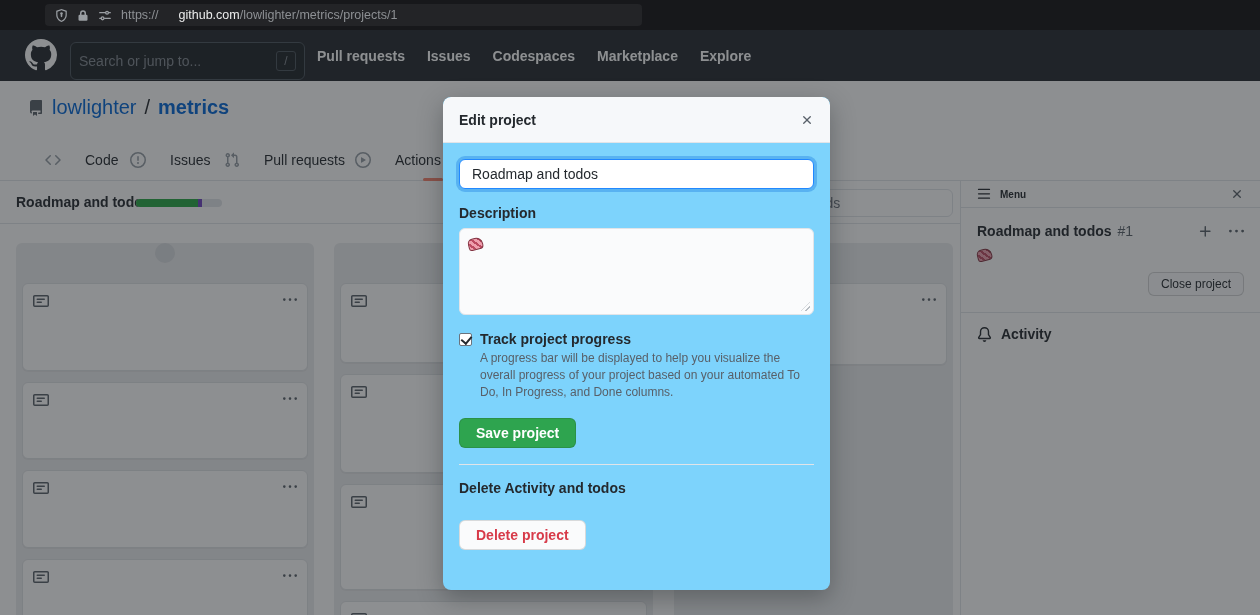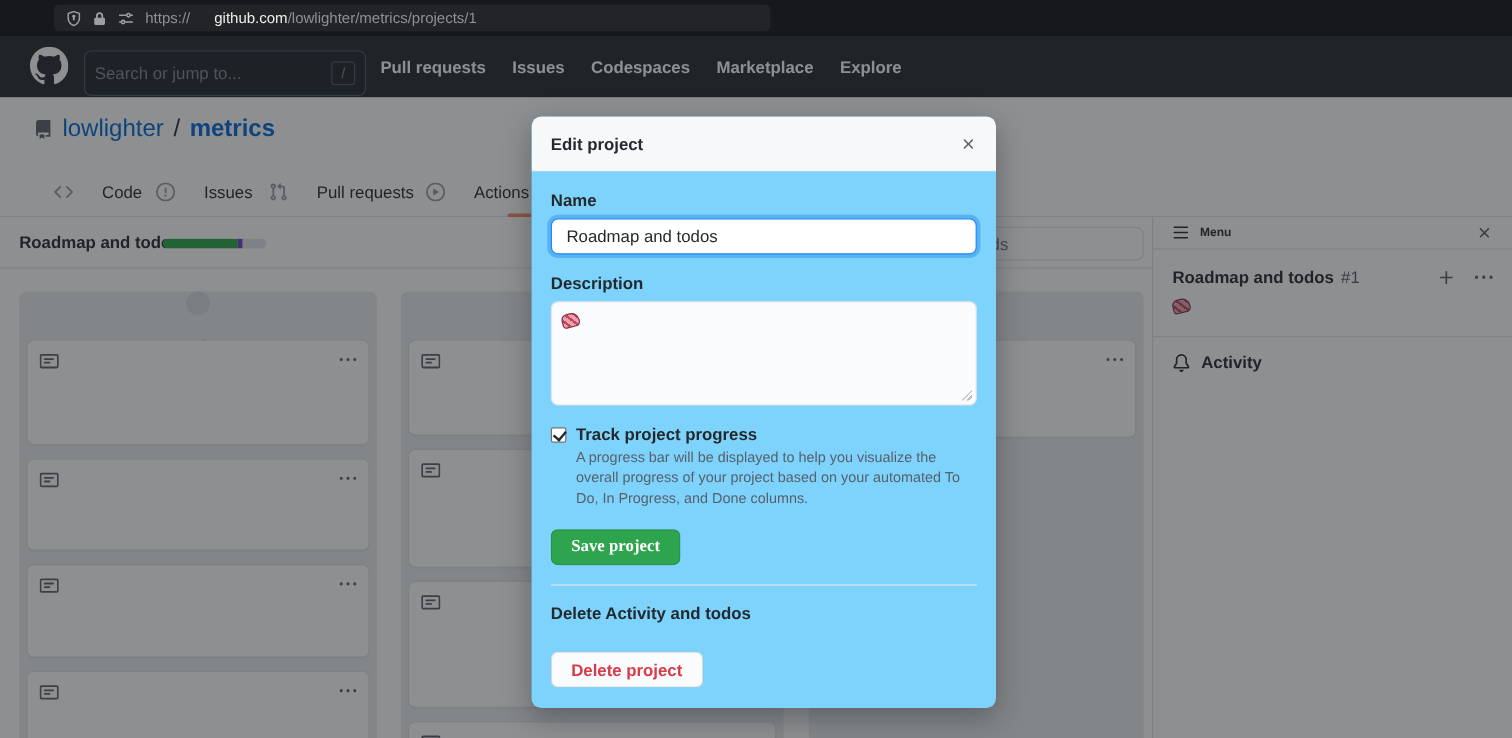--- a/index.html
+++ b/index.html
@@ -130,21 +130,21 @@
     width:13px; height:13px; border:1px solid #6a737d; border-radius:2px; background:#fff;
     position:relative; cursor:pointer; flex:0 0 auto;
   }
   .checkbox::after {
     content:""; position:absolute; left:2.5px; top:0.5px; width:5px; height:8px;
     border:solid #24292e; border-width:0 2px 2px 0; transform:rotate(40deg);
   }
   .check-label { font-weight:bold; font-size:14px; }
   .check-help { font-size:12px; color:#586069; margin:3px 0 0 21px; line-height:1.42; }
   .btn-save {
-    margin-top:17px; font-family:Liberation Serif, serif; font-size:14px; font-weight:bold; color:#fff;
+    margin-top:17px; font-family:Liberation Sans, sans-serif; font-size:14px; font-weight:bold; color:#fff;
     border:1px solid rgba(27,31,35,0.15); border-radius:6px; padding:6px 16px; cursor:pointer;
   }
   .modal hr { border:none; border-top:1px solid #e1e4e8; margin:16px 0 15px; }
   .delete-head { font-weight:bold; font-size:14px; margin-bottom:8px; }
   .delete-body { font-size:14px; color:#24292e; line-height:1.55; max-width:355px; }
   .btn-delete {
     margin-top:16px; font-family:inherit; font-size:14px; font-weight:bold;
     background:#fafbfc; border:1px solid rgba(27,31,35,0.15); border-radius:6px;
     padding:6px 16px; cursor:pointer;
   }
@@ -393,20 +393,23 @@
             </span>
           <span class="sb-ic">
               <svg width="15" height="15" viewBox="0 0 16 16" fill="currentColor">
                 <path d="M8 9a1.5 1.5 0 100-3 1.5 1.5 0 000 3zM1.5 9a1.5 1.5 0 100-3 1.5 1.5 0 000 3zm13 0a1.5 1.5 0 100-3 1.5 1.5 0 000 3z"></path>
               </svg>
             </span>
         </div>
         <div class="sb-emoji-row">
           <span class="steak" title="🥩"></span>
         </div>
+        <div class="sb-close-row">
+          <button class="btn-close-project">Close project</button>
+        </div>
       </div>
       <div class="sb-activity">
         <span>
             <svg width="15" height="15" viewBox="0 0 16 16" fill="#24292e">
               <path d="M8 16a2 2 0 001.985-1.75c.017-.137-.097-.25-.235-.25h-3.5c-.138 0-.252.113-.235.25A2 2 0 008 16zM3 5a5 5 0 0110 0v2.947c0 .05.015.098.042.139l1.703 2.555A1.518 1.518 0 0113.482 13H2.518a1.518 1.518 0 01-1.263-2.36l1.703-2.554A.25.25 0 003 7.947V5zm5-3.5A3.5 3.5 0 004.5 5v2.947c0 .346-.102.683-.294.97l-1.703 2.556a.017.017 0 00-.003.01l.001.006.004.006.006.004.007.001h10.964l.007-.001.006-.004.004-.006.001-.007a.017.017 0 00-.003-.01l-1.703-2.554a1.75 1.75 0 01-.294-.97V5A3.5 3.5 0 008 1.5z"></path>
             </svg>
           </span>
         <span class="lbl">Activity</span>
       </div>
     </aside>
@@ -417,21 +420,20 @@
   <div class="modal">
     <div class="modal-head">
       <span class="modal-title">Edit project</span>
       <span class="modal-x">
           <svg width="14" height="14" viewBox="0 0 16 16" fill="currentColor">
             <path d="M3.72 3.72a.75.75 0 011.06 0L8 6.94l3.22-3.22a.75.75 0 111.06 1.06L9.06 8l3.22 3.22a.75.75 0 11-1.06 1.06L8 9.06l-3.22 3.22a.75.75 0 01-1.06-1.06L6.94 8 3.72 4.78a.75.75 0 010-1.06z"></path>
           </svg>
         </span>
     </div>
     <div class="modal-body">
-      <div class="field-label">Name</div>
       <input class="name-input" value="Roadmap and todos" style="">
       <div class="field-label" style="margin-top:16px">Description</div>
       <div class="desc-box">
         <span class="steak" title="🥩"></span>
         <span class="grippy"></span>
       </div>
       <div class="check-row">
         <span class="checkbox"></span>
         <span class="check-label">Track project progress</span>
       </div>

